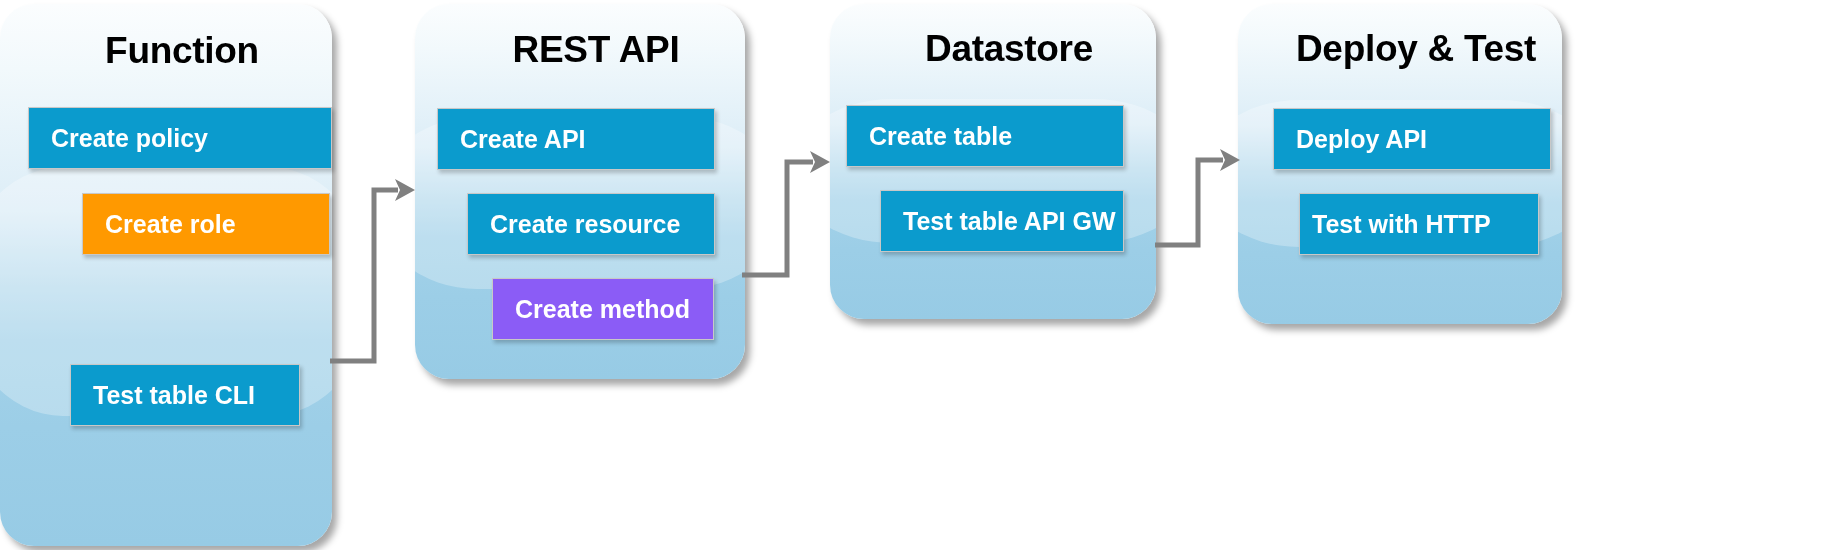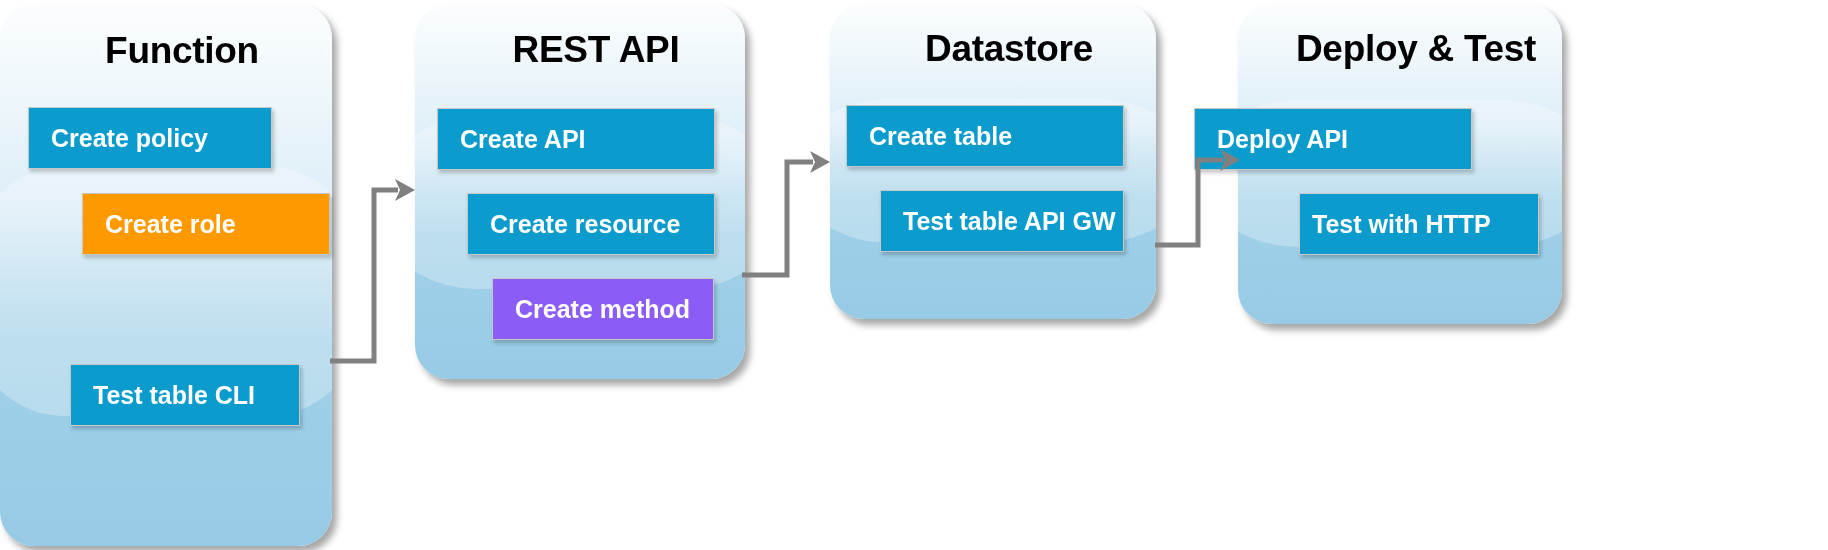--- a/index.html
+++ b/index.html
@@ -80,21 +80,21 @@
   }
 </style>
 </head>
 <body>
 
 <div id="canvas">
     <div class="panel" style="left: 0px; top: 4px; width: 332px; height: 542px;">
       <div class="swoosh" style="top: 30%;"></div>
       <div class="panel-title" style="top: 28px; color: rgb(0, 0, 0);">Function</div>
     </div>
-    <div class="step" style="left: 28px; top: 107px; width: 244px; height: 62px; background: rgb(11, 155, 205); border-color: rgb(200, 200, 200);">
+    <div class="step" style="left: 28px; top: 107px; width: 304px; height: 62px; background: rgb(11, 155, 205); border-color: rgb(200, 200, 200);">
       <span class="step-label" style="color: rgb(255, 255, 255);">Create policy</span>
     </div>
     <div class="step" style="left: 46px; top: 193px; width: 248px; height: 62px; background: rgb(255, 153, 0); border-color: rgb(200, 200, 200); margin-left: 36px;">
       <span class="step-label" style="color: rgb(255, 255, 255);">Create role</span>
     </div>
     <div class="step" style="left: 70px; top: 364px; width: 230px; height: 62px; background: rgb(11, 155, 205); border-color: rgb(200, 200, 200);">
       <span class="step-label" style="color: rgb(255, 255, 255);">Test table CLI</span>
     </div>
     <div class="panel" style="left: 415px; top: 4px; width: 330px; height: 375px;">
       <div class="swoosh" style="top: 30%;"></div>
@@ -116,21 +116,21 @@
     <div class="step" style="left: 846px; top: 105px; width: 278px; height: 62px; background: rgb(11, 155, 205); border-color: rgb(200, 200, 200);">
       <span class="step-label" style="color: rgb(255, 255, 255);">Create table</span>
     </div>
     <div class="step" style="left: 880px; top: 190px; width: 244px; height: 62px; background: rgb(11, 155, 205); border-color: rgb(200, 200, 200);">
       <span class="step-label" style="color: rgb(255, 255, 255);">Test table API GW</span>
     </div>
     <div class="panel" style="left: 1238px; top: 4px; width: 324px; height: 320px;">
       <div class="swoosh" style="top: 30%;"></div>
       <div class="panel-title" style="top: 26px; color: rgb(0, 0, 0);">Deploy &amp; Test</div>
     </div>
-    <div class="step" style="left: 1194px; top: 108px; width: 278px; height: 62px; background: rgb(11, 155, 205); border-color: rgb(200, 200, 200); text-align: right;">
+    <div class="step" style="left: 1273px; top: 108px; width: 278px; height: 62px; background: rgb(11, 155, 205); border-color: rgb(200, 200, 200); text-align: right;">
       <span class="step-label" style="color: rgb(255, 255, 255);">Deploy API</span>
     </div>
     <div class="step" style="left: 1299px; top: 193px; width: 240px; height: 62px; background: rgb(11, 155, 205); border-color: rgb(200, 200, 200);">
       <span class="step-label" style="color: rgb(255, 255, 255); padding-left: 12px;">Test with HTTP</span>
     </div>
     <svg class="connector" width="125" height="211" style="left: 310px; top: 170px;">
       <path d="M 20 191 L 64 191 L 64 20 L 88 20" stroke="#808080" stroke-width="5" fill="none"></path>
       <polygon points="105,20 85,9 90,20 85,31" fill="#808080"></polygon>
     </svg>
     <svg class="connector" width="128" height="153" style="left: 722px; top: 142px;">

